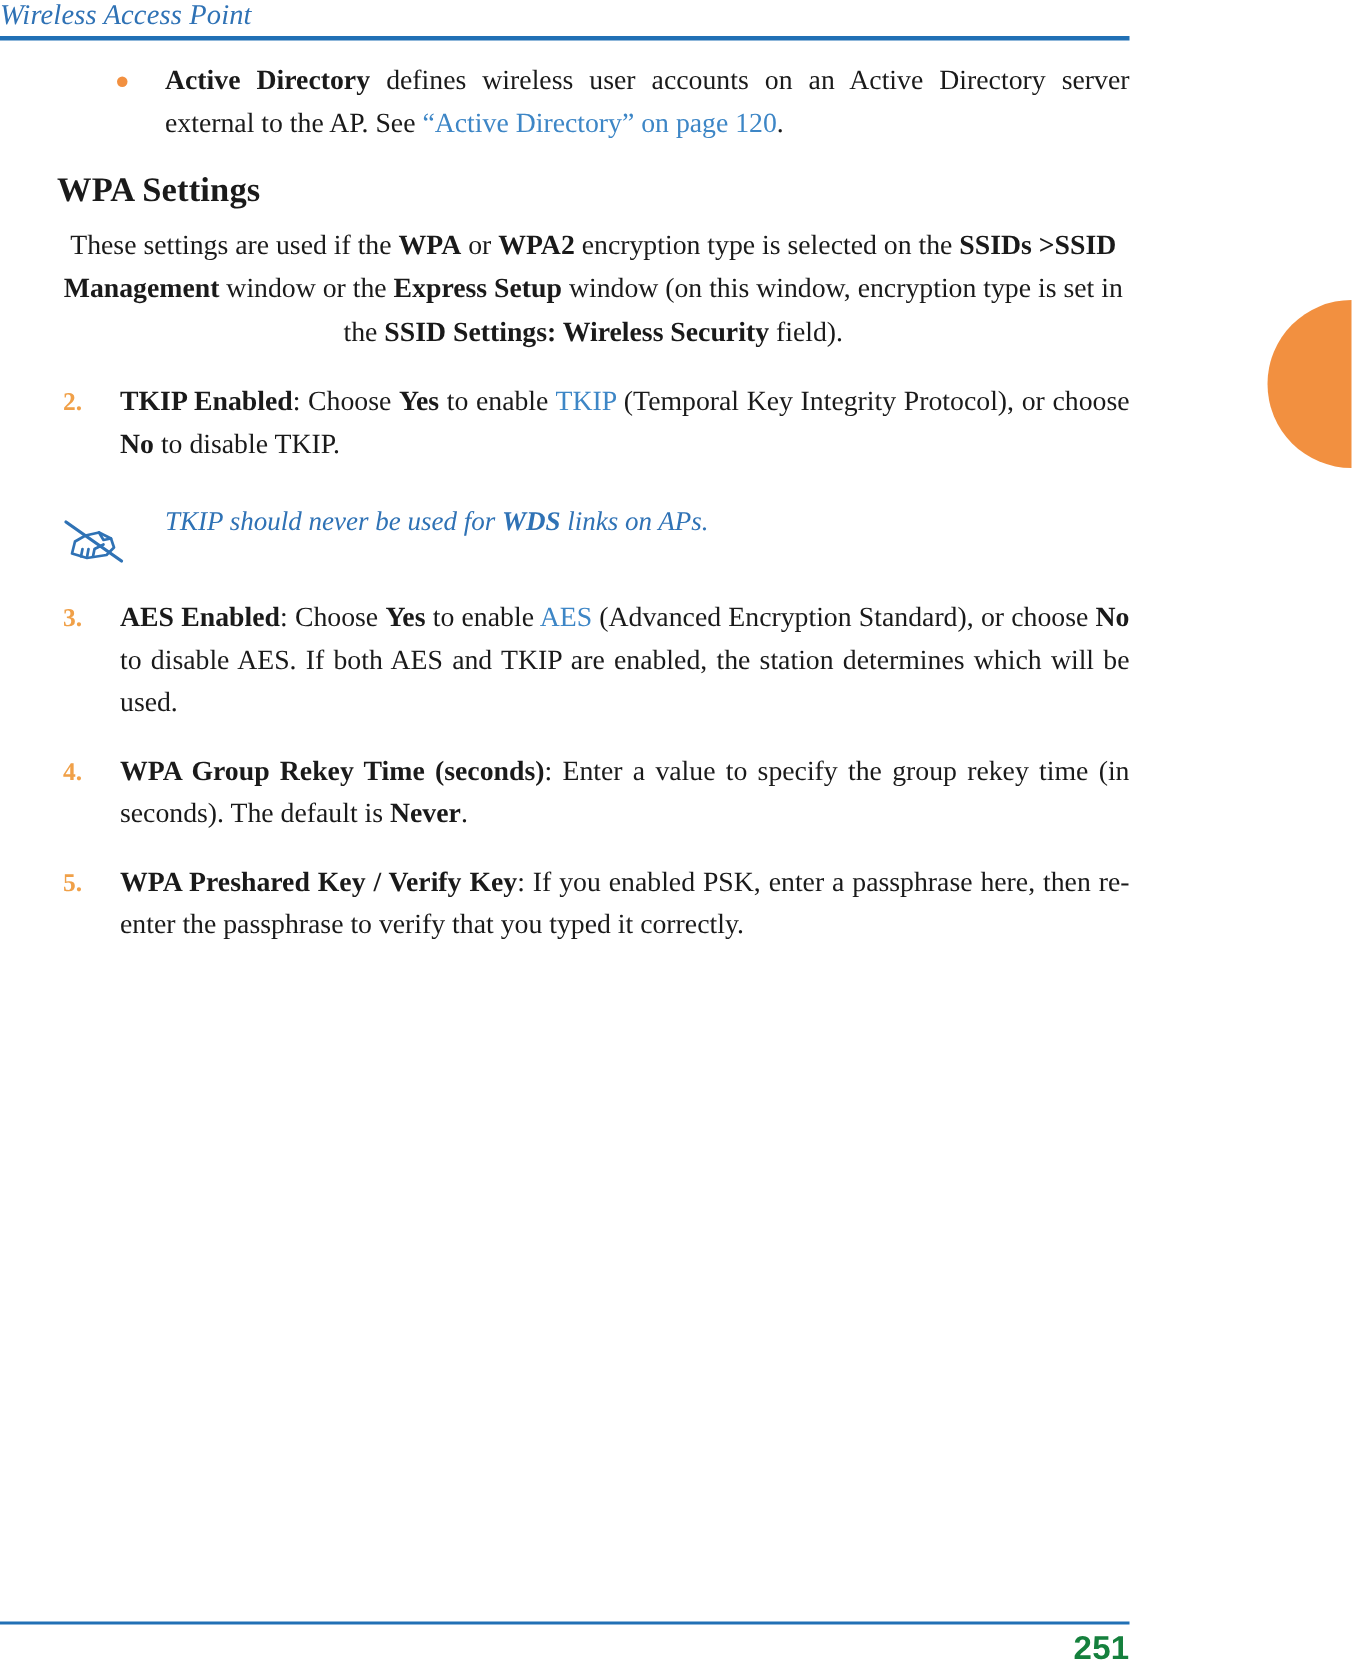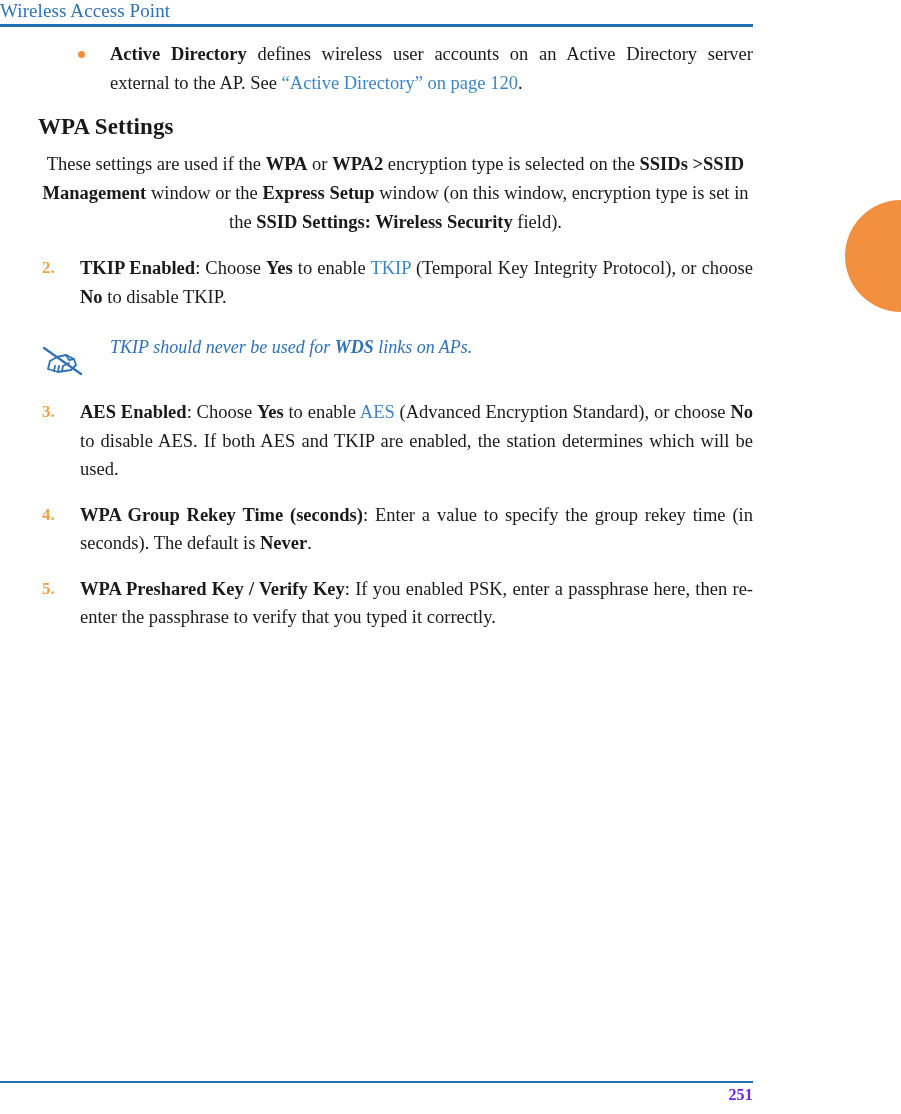--- a/index.html
+++ b/index.html
@@ -35,20 +35,21 @@
   .header-title {
     position: absolute;
     left: 0;
     top: -1px;
     font-family: "Liberation Serif", "DejaVu Serif", serif;
     font-size: 19px;
     line-height: 24px;
     color: #2f72b5;
     letter-spacing: 0.1px;
     white-space: nowrap;
+    font-style: italic;
   }
   .header-rule {
     position: absolute;
     left: 0;
     top: 24px;
     width: 753px;
     height: 3px;
     background: #2170b5;
   }
 
@@ -182,24 +183,24 @@
     font-size: 17.5px;
     font-weight: bold;
     color: #2f72b5;
     letter-spacing: 0.2px;
     white-space: nowrap;
   }
   .footer-right {
     position: absolute;
     right: 0;
     top: 5px;
-    font-family: Liberation Serif, serif;
-    font-size: 16px;
-    font-weight: bold;
-    color: #6d28d9;
+    font-family: Liberation Sans, sans-serif;
+    font-size: 22px;
+    font-weight: bold;
+    color: #15803d;
     letter-spacing: 0.2px;
   }
 </style>
 </head>
 <body>
 
 <div class="page">
 
   <div class="header">
     <div class="header-title">Wireless Access Point</div>

